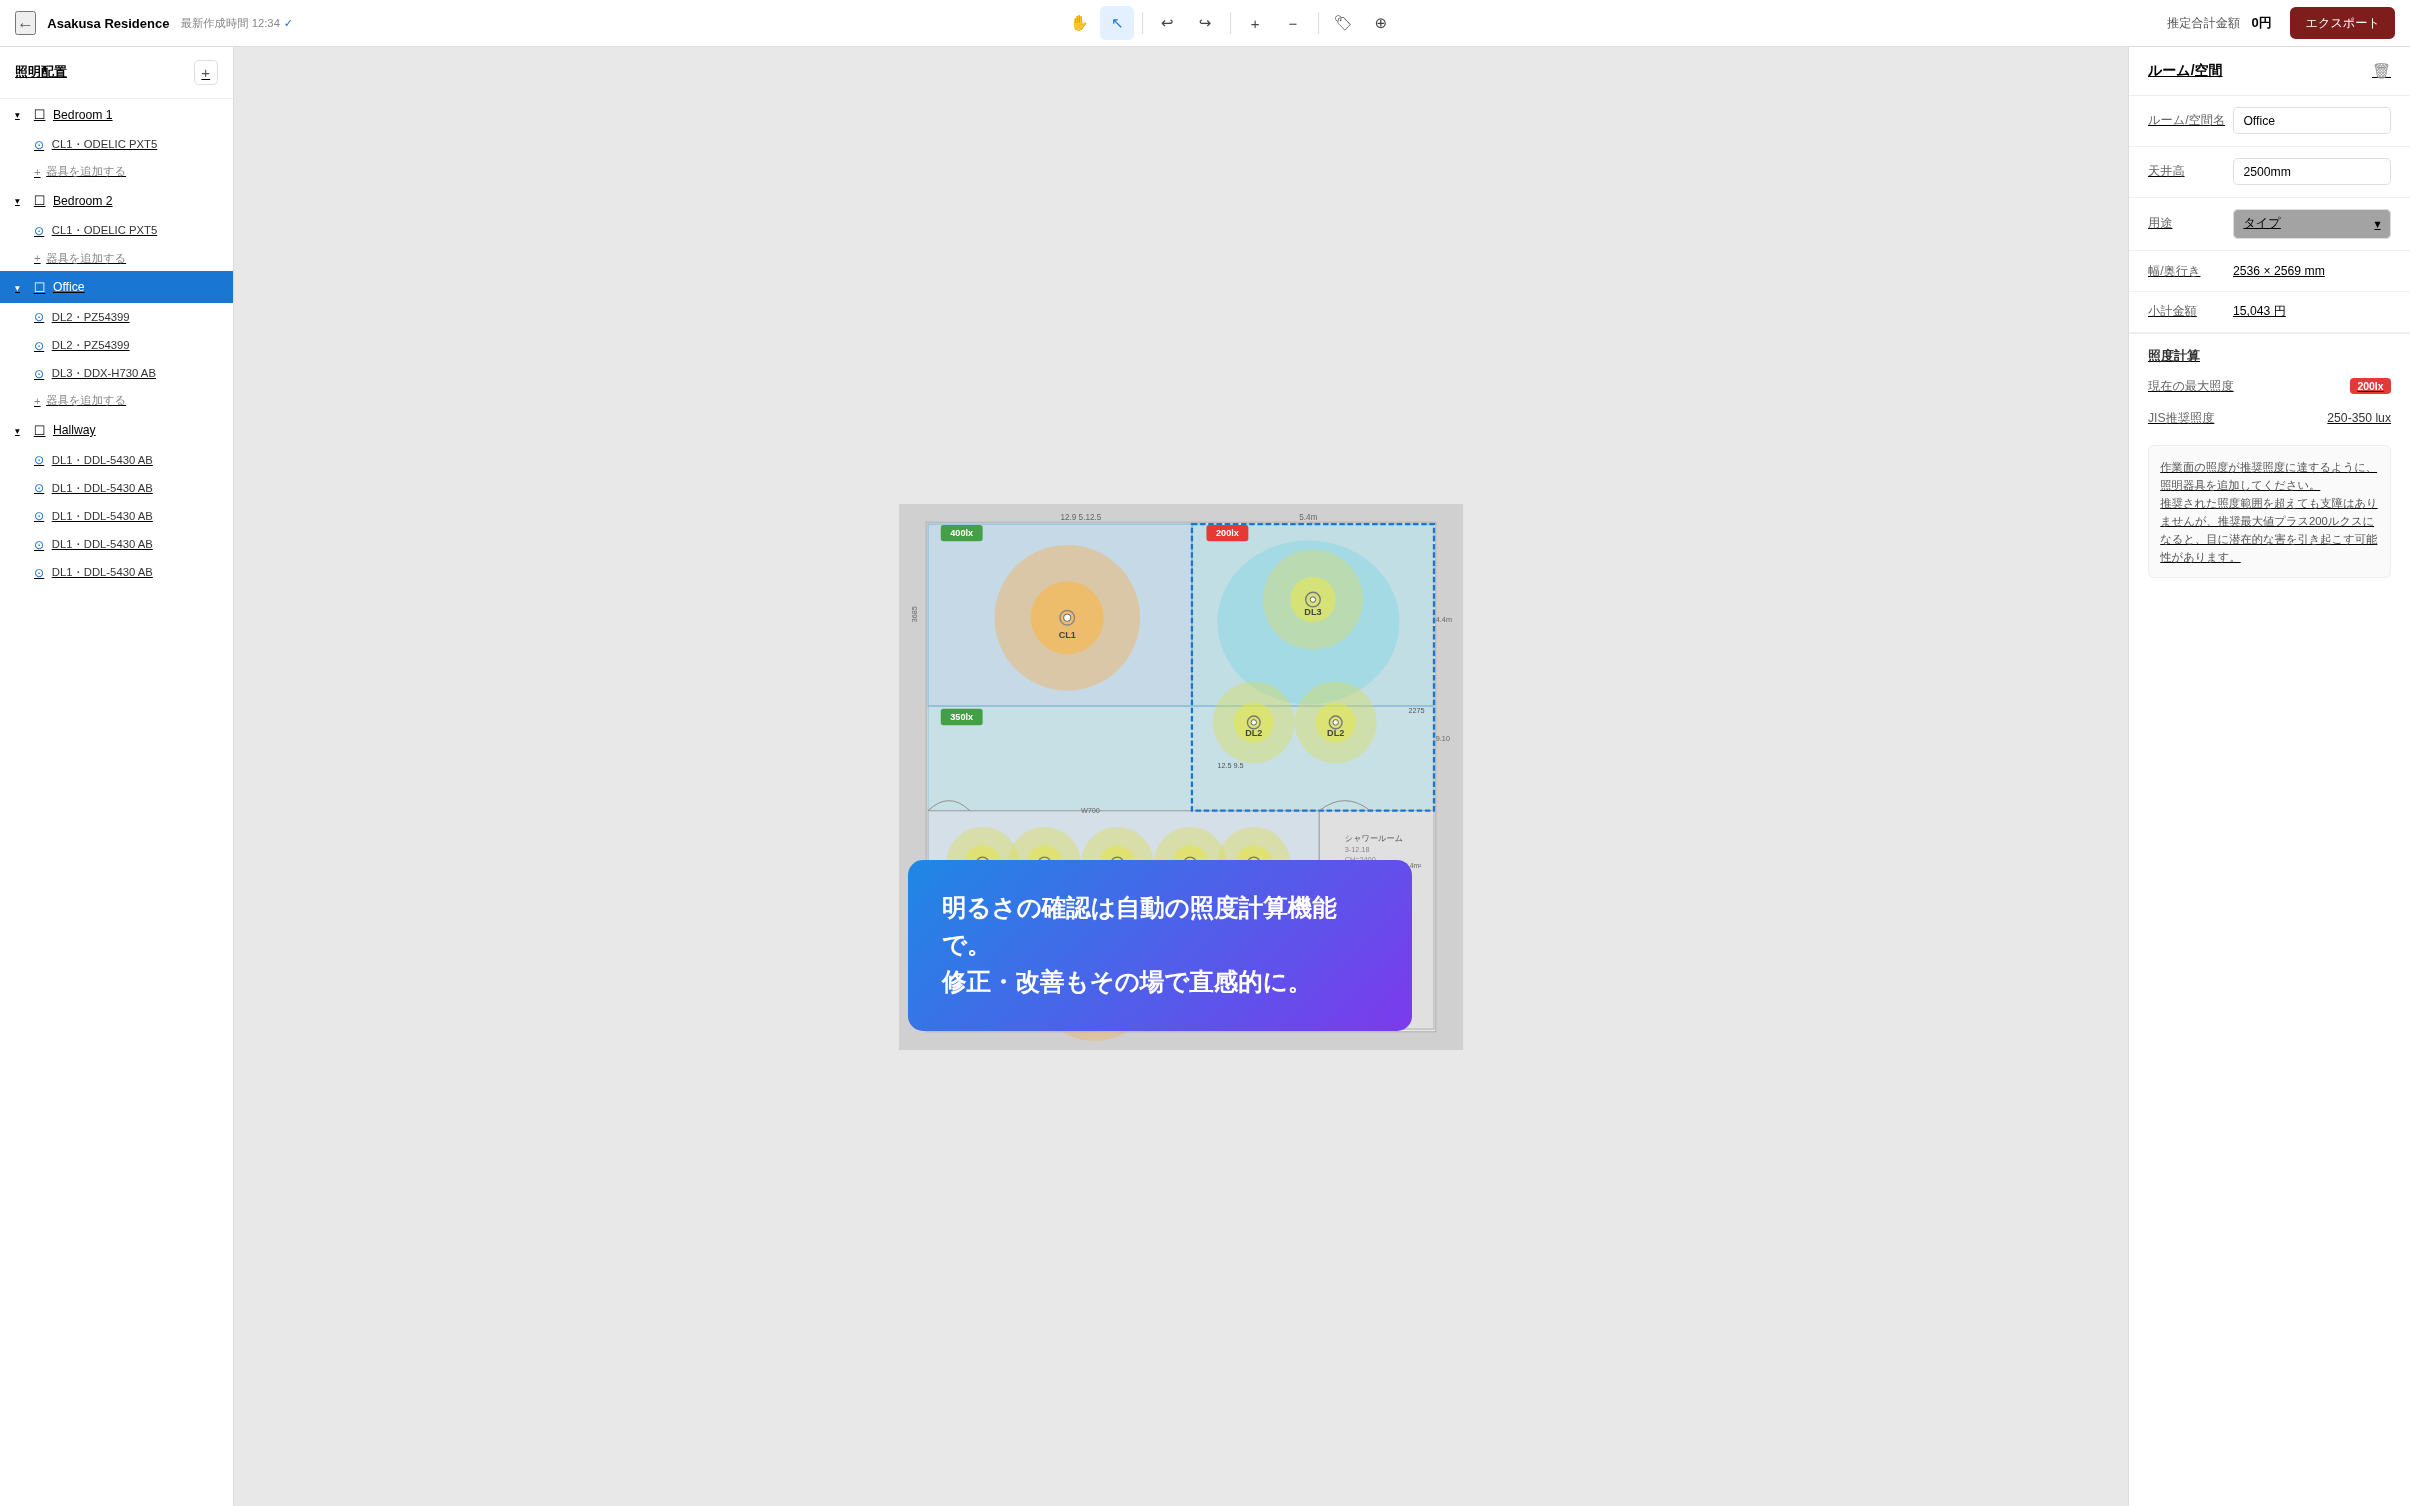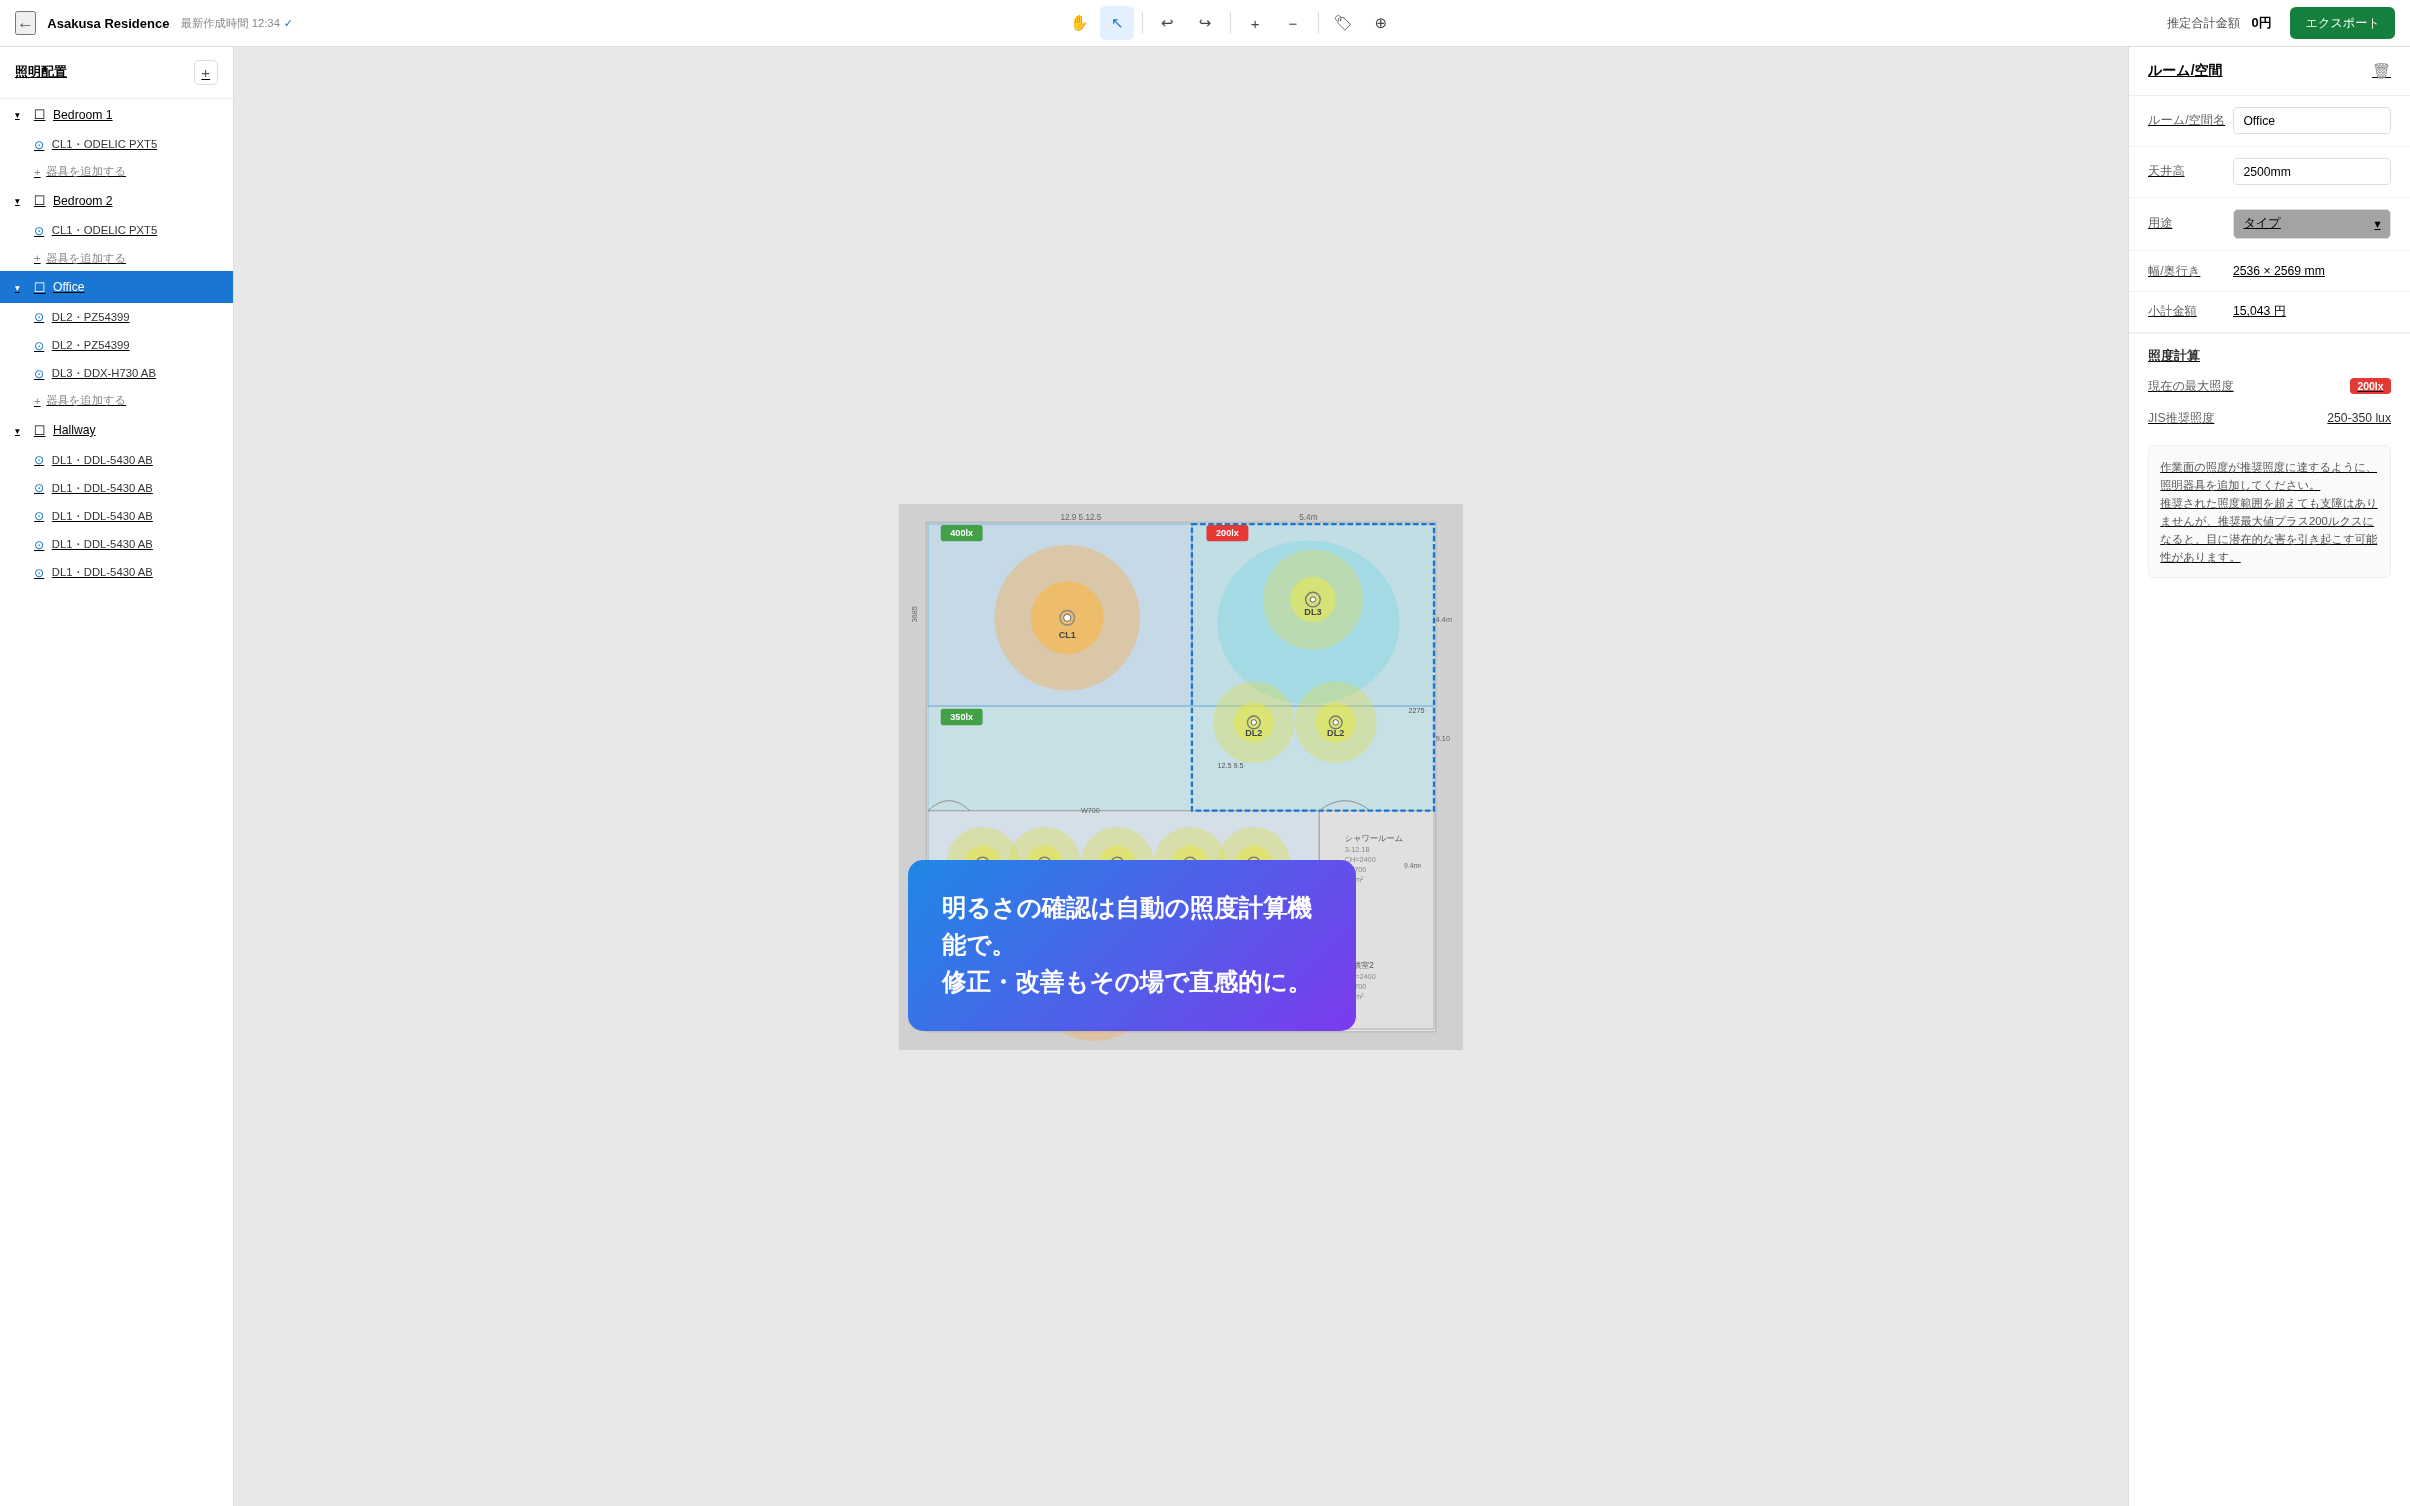--- a/index.html
+++ b/index.html
@@ -19,21 +19,21 @@
     #topbar .tool-btn {
       width: 34px; height: 34px; border: none; background: transparent; cursor: pointer;
       border-radius: 5.6px; display: flex; align-items: center; justify-content: center;
       font-size: 15px; color: #444;
     }
     #topbar .tool-btn.active { background: #e3f0ff; color: #1976d2; }
     #topbar .separator { width: 0.9px; height: 22.6px; background: #ddd; margin: 0 3.8px; }
     #topbar .total-label { font-size: 12.2px; color: #555; }
     #topbar .total-value { font-size: 13px; font-weight: 600; margin-right: 7.5px; }
     #topbar .export-btn {
-      background: #15803d; color: #fff; border: none; border-radius: 5.6px;
+      background: #7f1d1d; color: #fff; border: none; border-radius: 5.6px;
       padding: 7.5px 15px; cursor: pointer; font-size: 12.2px; font-weight: 500;
     }
 
     
     #main { display: flex; flex: 1; overflow: hidden; text-decoration: underline; }
 
     
     #sidebar {
       width: 234px; background: #fff; border-right: 0.9px solid #ddd;
       display: flex; flex-direction: column; overflow: hidden; flex-shrink: 0;
@@ -119,21 +119,21 @@
     }
     .jis-value { font-size: 12.2px; color: #333; }
     .warning-box {
       margin: 11.3px 19px; background: #fafafa; border: 0.9px solid #eee;
       border-radius: 5.6px; padding: 11.3px; font-size: 11.3px; color: #555; line-height: 1.6;
     }
 
     
     #bottom-banner {
       position: absolute; bottom: 0; left: 0;
-      width: 448px; min-height: 151px;
+      width: 504px; min-height: 151px;
       background: linear-gradient(135deg, #1e88e5 0%, #7c3aed 100%);
       border-radius: 15px;
       padding: 30px 34px;
       color: #fff;
       margin: 19px;
       z-index: 10;
     }
     #bottom-banner .banner-text {
       font-size: 24.5px; font-weight: 700; line-height: 1.5;
     }

